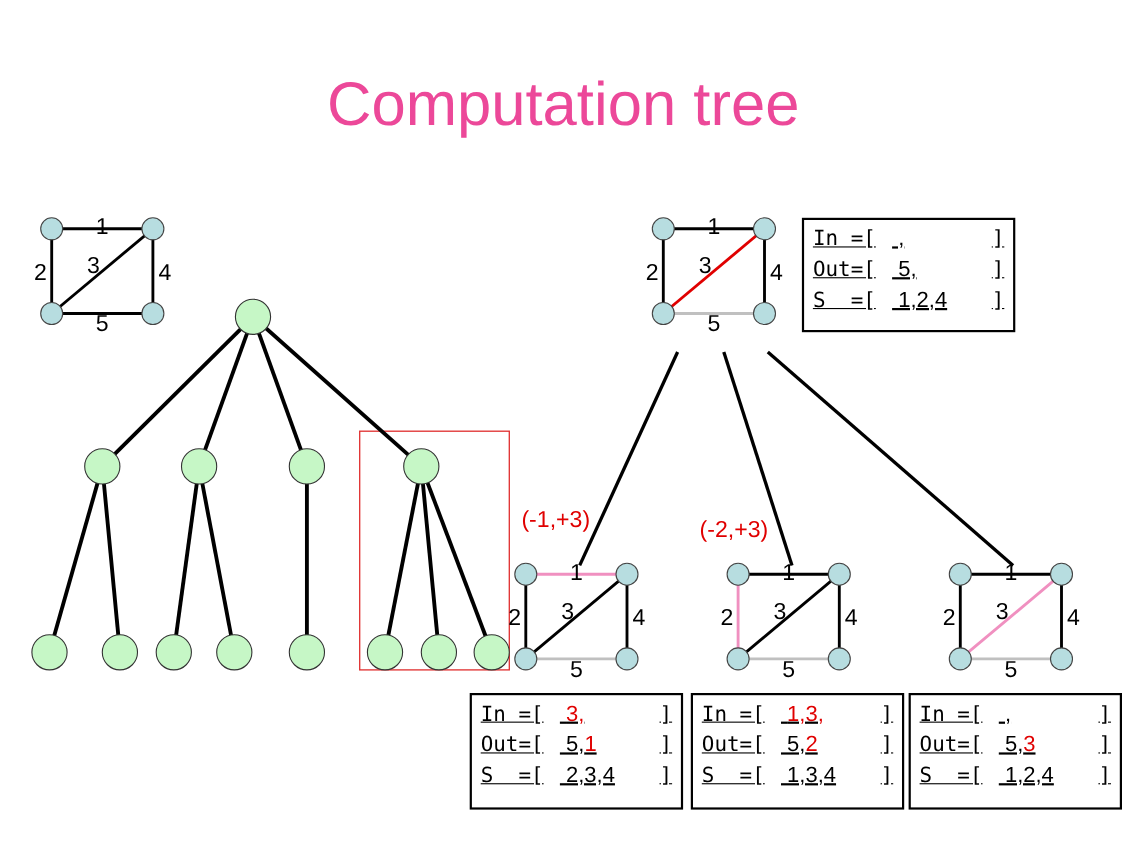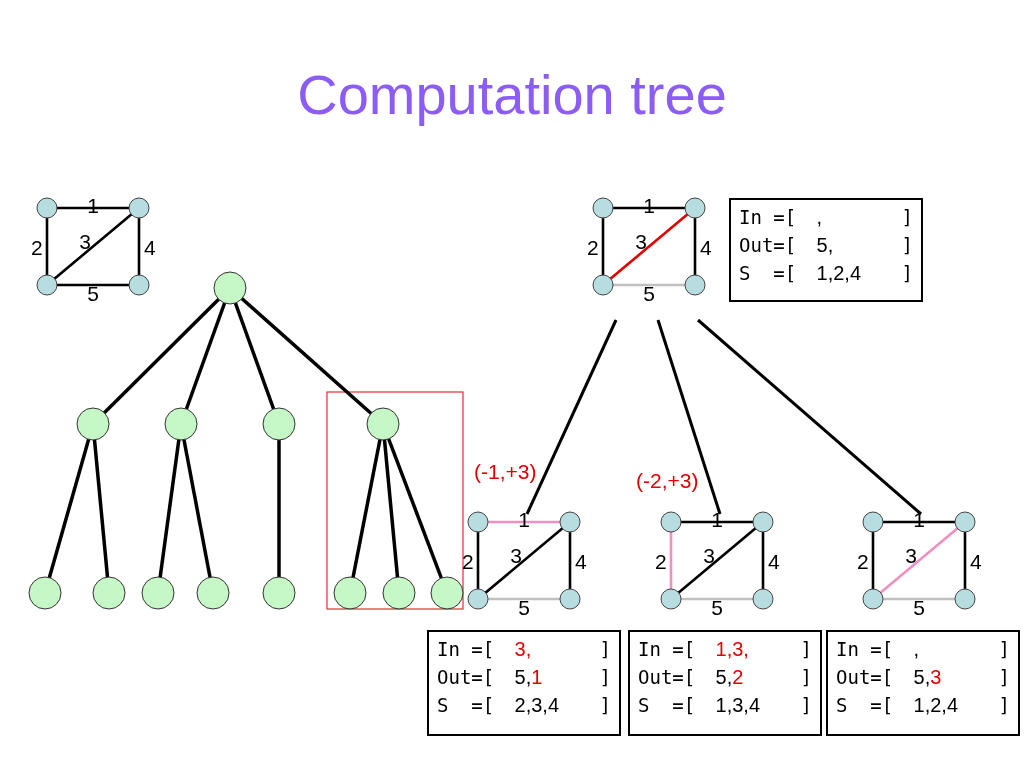--- a/index.html
+++ b/index.html
@@ -1,19 +1,19 @@
 <!DOCTYPE html>
 <html><head>
 <meta charset="utf-8">
 <style>
   html, body { margin: 0; padding: 0; background: #ffffff; }
   body { width: 1024px; height: 768px; position: relative; overflow: hidden; font-family: "Liberation Sans", sans-serif; }
-  #title { position: absolute; left: 0; top: 62px; width: 1024px; text-align: center; font-size: 56px; color: #8b5cf6; }
+  #title { position: absolute; left: 0; top: 62px; width: 1024px; text-align: center; font-size: 56px; color: #ec4899; }
   svg#canvas { position: absolute; left: 0; top: 0; }
-  .info { position: absolute; border: 2px solid #000; background: #fff; font-family: "DejaVu Sans Mono", "Liberation Mono", monospace; font-size: 19px; line-height: 28px; padding: 3px 8px 2px 8px; box-sizing: border-box; }
+  .info { position: absolute; border: 2px solid #000; background: #fff; font-family: "DejaVu Sans Mono", "Liberation Mono", monospace; font-size: 19px; line-height: 28px; padding: 3px 8px 2px 8px; box-sizing: border-box; text-decoration: underline; }
   .info .row { display: flex; white-space: pre; }
   .info .lab { width: 72px; }
   .info .val { flex: 1; font-family: "Liberation Sans", sans-serif; font-size: 20px; }
   .info .br { width: 12px; text-align: right; }
   .red { color: #e00000; }
   .lbl { font-family: "Liberation Sans", sans-serif; font-size: 21px; fill: #000; }
   .dlbl { font-family: "Liberation Sans", sans-serif; font-size: 21px; fill: #e00000; }
 </style>
 </head>
 <body>

